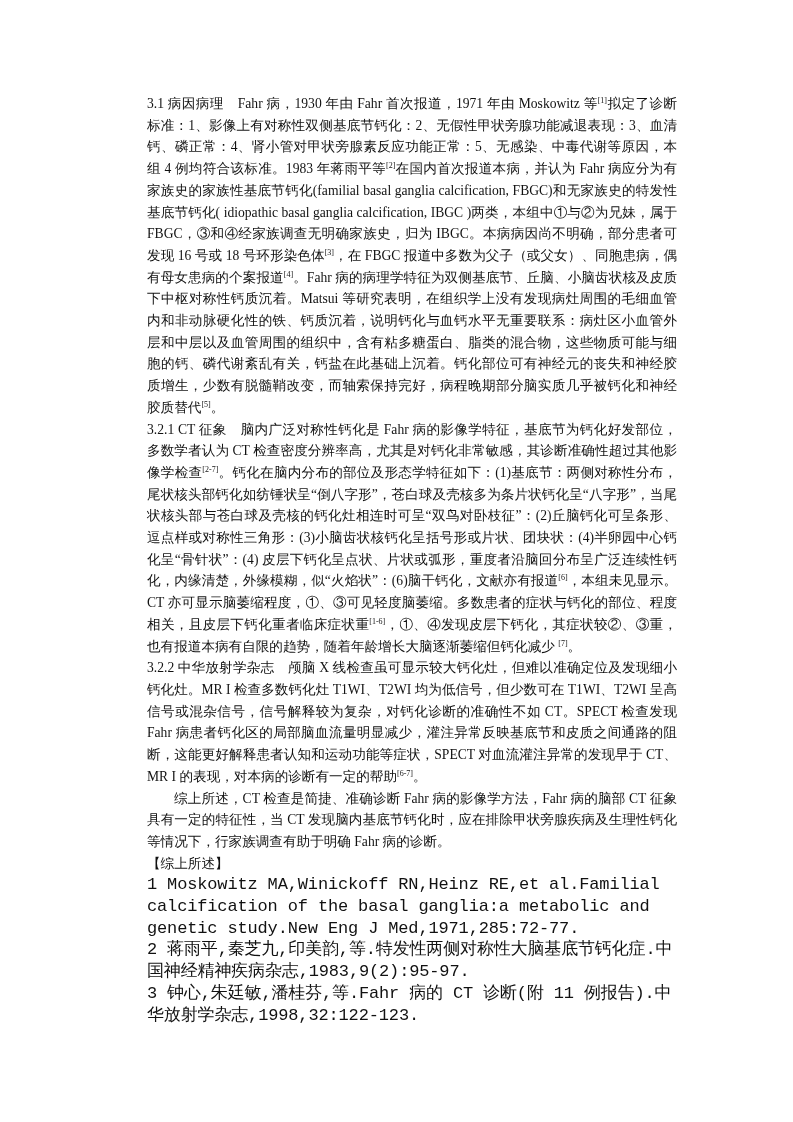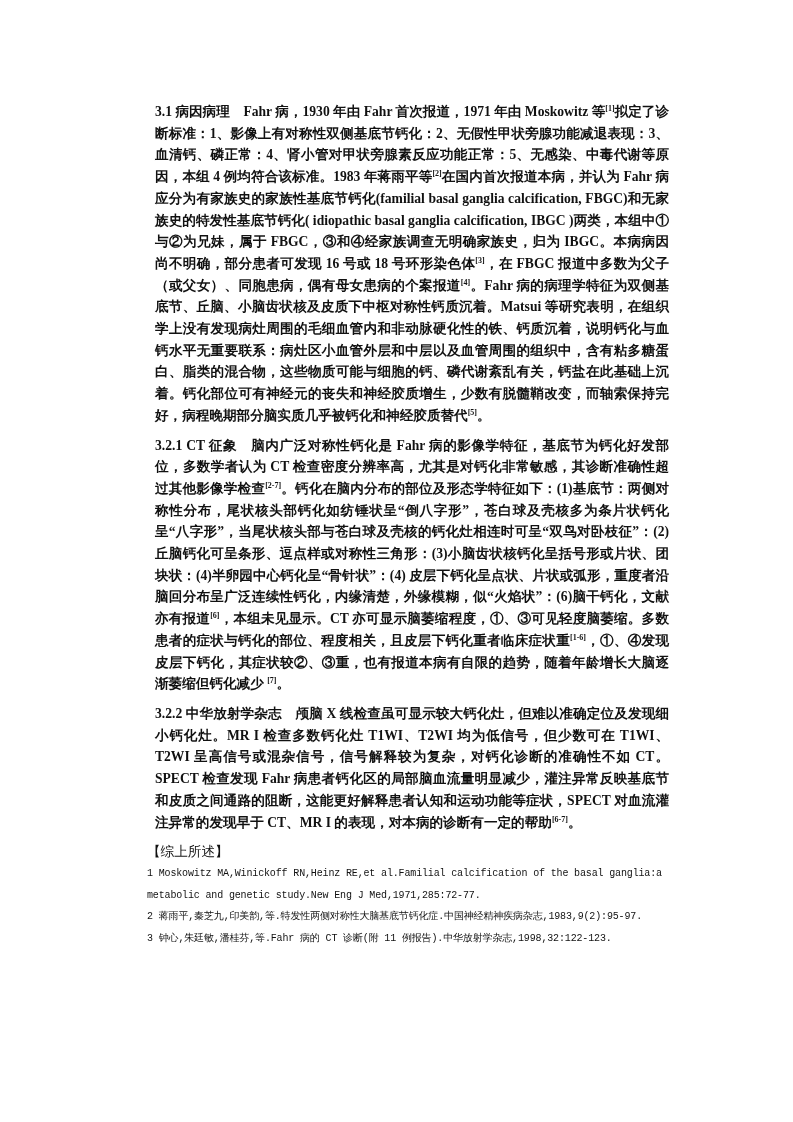--- a/index.html
+++ b/index.html
@@ -1,21 +1,21 @@
 <!DOCTYPE html>
 <html><head>
 <meta charset="utf-8">
 <style>
   html, body { margin: 0; padding: 0; background: #ffffff; }
   body { width: 793px; height: 1122px; position: relative; overflow: hidden; }
   .page { position: absolute; left: 147px; top: 93px; width: 530px; color: #111; }
   .serif { font-family: "Liberation Serif", "DejaVu Serif", serif; font-size: 13.6px; line-height: 21.7px; text-align: justify; }
-  .p { margin: 8px; font-weight: bold; }
+  .p { margin: 0; }
   .indent { text-indent: 27px; }
-  .mono { font-family: "Liberation Mono", "DejaVu Sans Mono", monospace; font-size: 10px; line-height: 21.7px; margin: 0; letter-spacing: -0.15px; }
+  .mono { font-family: "Liberation Mono", "DejaVu Sans Mono", monospace; font-size: 17px; line-height: 21.7px; margin: 0; letter-spacing: -0.15px; }
   sup { font-size: 8px; line-height: 0; vertical-align: 5px; }
   .heading { margin: 0; }
 </style>
 </head>
 <body>
 
 <div class="page">
 
   <p class="p serif">
     <span>3.1 病因病理</span><span>　Fahr 病，1930 年由 Fahr 首次报道，1971 年由 Moskowitz 等<sup>[1]</sup>拟定了诊断标准：1、影像上有对称性双侧基底节钙化：2、无假性甲状旁腺功能减退表现：3、血清钙、磷正常：4、肾小管对甲状旁腺素反应功能正常：5、无感染、中毒代谢等原因，本组 4 例均符合该标准。1983 年蒋雨平等<sup>[2]</sup>在国内首次报道本病，并认为 Fahr 病应分为有家族史的家族性基底节钙化(familial basal ganglia calcification, FBGC)和无家族史的特发性基底节钙化( idiopathic basal ganglia calcification, IBGC )两类，本组中①与②为兄妹，属于 FBGC，③和④经家族调查无明确家族史，归为 IBGC。本病病因尚不明确，部分患者可发现 16 号或 18 号环形染色体<sup>[3]</sup>，在 FBGC 报道中多数为父子（或父女）、同胞患病，偶有母女患病的个案报道<sup>[4]</sup>。Fahr 病的病理学特征为双侧基底节、丘脑、小脑齿状核及皮质下中枢对称性钙质沉着。Matsui 等研究表明，在组织学上没有发现病灶周围的毛细血管内和非动脉硬化性的铁、钙质沉着，说明钙化与血钙水平无重要联系：病灶区小血管外层和中层以及血管周围的组织中，含有粘多糖蛋白、脂类的混合物，这些物质可能与细胞的钙、磷代谢紊乱有关，钙盐在此基础上沉着。钙化部位可有神经元的丧失和神经胶质增生，少数有脱髓鞘改变，而轴索保持完好，病程晚期部分脑实质几乎被钙化和神经胶质替代<sup>[5]</sup>。</span>
@@ -23,20 +23,21 @@
 
 
   <p class="p serif">
     <span>3.2.1 CT 征象</span><span>　脑内广泛对称性钙化是 Fahr 病的影像学特征，基底节为钙化好发部位，多数学者认为 CT 检查密度分辨率高，尤其是对钙化非常敏感，其诊断准确性超过其他影像学检查<sup>[2-7]</sup>。钙化在脑内分布的部位及形态学特征如下：(1)基底节：两侧对称性分布，尾状核头部钙化如纺锤状呈“倒八字形”，苍白球及壳核多为条片状钙化呈“八字形”，当尾状核头部与苍白球及壳核的钙化灶相连时可呈“双鸟对卧枝征”：(2)丘脑钙化可呈条形、逗点样或对称性三角形：(3)小脑齿状核钙化呈括号形或片状、团块状：(4)半卵园中心钙化呈“骨针状”：(4) 皮层下钙化呈点状、片状或弧形，重度者沿脑回分布呈广泛连续性钙化，内缘清楚，外缘模糊，似“火焰状”：(6)脑干钙化，文献亦有报道<sup>[6]</sup>，本组未见显示。CT 亦可显示脑萎缩程度，①、③可见轻度脑萎缩。多数患者的症状与钙化的部位、程度相关，且皮层下钙化重者临床症状重<sup>[1-6]</sup>，①、④发现皮层下钙化，其症状较②、③重，也有报道本病有自限的趋势，随着年龄增长大脑逐渐萎缩但钙化减少 <sup>[7]</sup>。</span>
   </p>
 
   <p class="p serif">
     <span>3.2.2 中华放射学杂志</span><span>　颅脑 X 线检查虽可显示较大钙化灶，但难以准确定位及发现细小钙化灶。MR I 检查多数钙化灶 T1WI、T2WI 均为低信号，但少数可在 T1WI、T2WI 呈高信号或混杂信号，信号解释较为复杂，对钙化诊断的准确性不如 CT。SPECT 检查发现 Fahr 病患者钙化区的局部脑血流量明显减少，灌注异常反映基底节和皮质之间通路的阻断，这能更好解释患者认知和运动功能等症状，SPECT 对血流灌注异常的发现早于 CT、MR I 的表现，对本病的诊断有一定的帮助<sup>[6-7]</sup>。</span>
   </p>
 
+  <p class="p serif indent">综上所述，CT 检查是简捷、准确诊断 Fahr 病的影像学方法，Fahr 病的脑部 CT 征象具有一定的特征性，当 CT 发现脑内基底节钙化时，应在排除甲状旁腺疾病及生理性钙化等情况下，行家族调查有助于明确 Fahr 病的诊断。</p>
 
   <p class="heading serif">【综上所述】</p>
 
   <div>
     <p class="mono">1 Moskowitz MA,Winickoff RN,Heinz RE,et al.Familial calcification of the basal ganglia:a metabolic and genetic study.New Eng J Med,1971,285:72-77.</p>
     <p class="mono">2 蒋雨平,秦芝九,印美韵,等.特发性两侧对称性大脑基底节钙化症.中国神经精神疾病杂志,1983,9(2):95-97.</p>
     <p class="mono">3 钟心,朱廷敏,潘桂芬,等.Fahr 病的 CT 诊断(附 11 例报告).中华放射学杂志,1998,32:122-123.</p>
   </div>
 
 </div>

